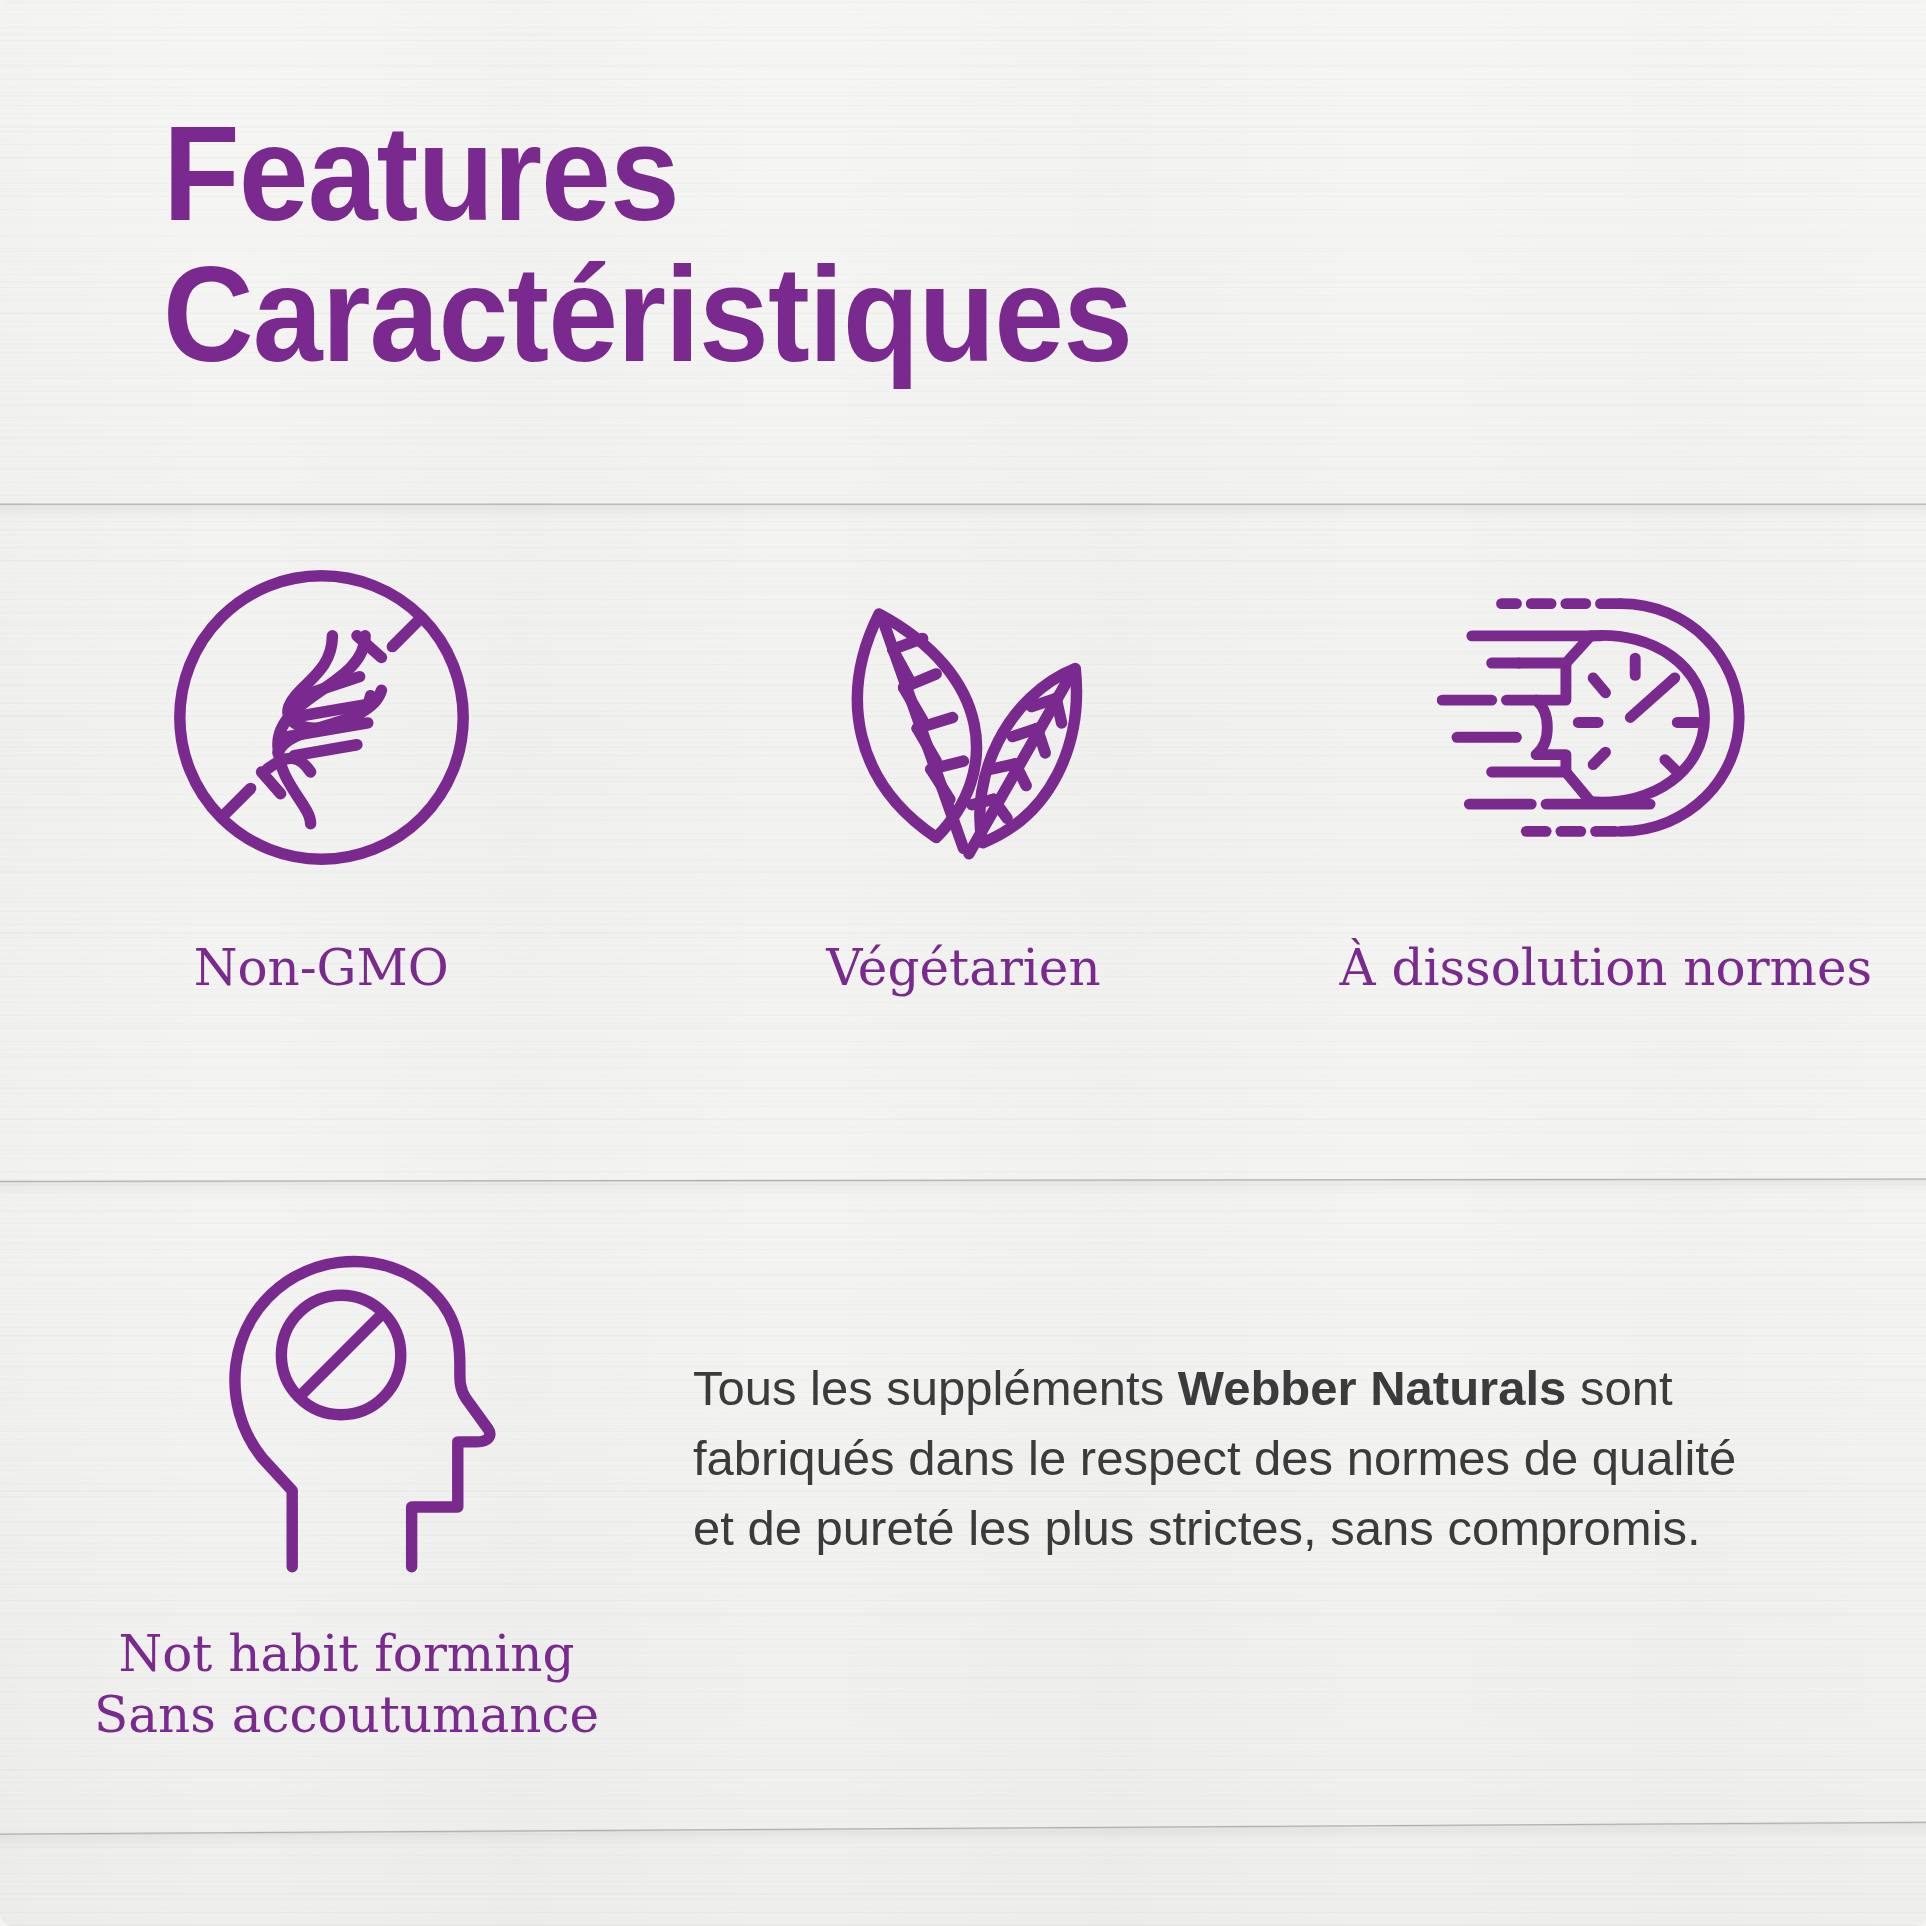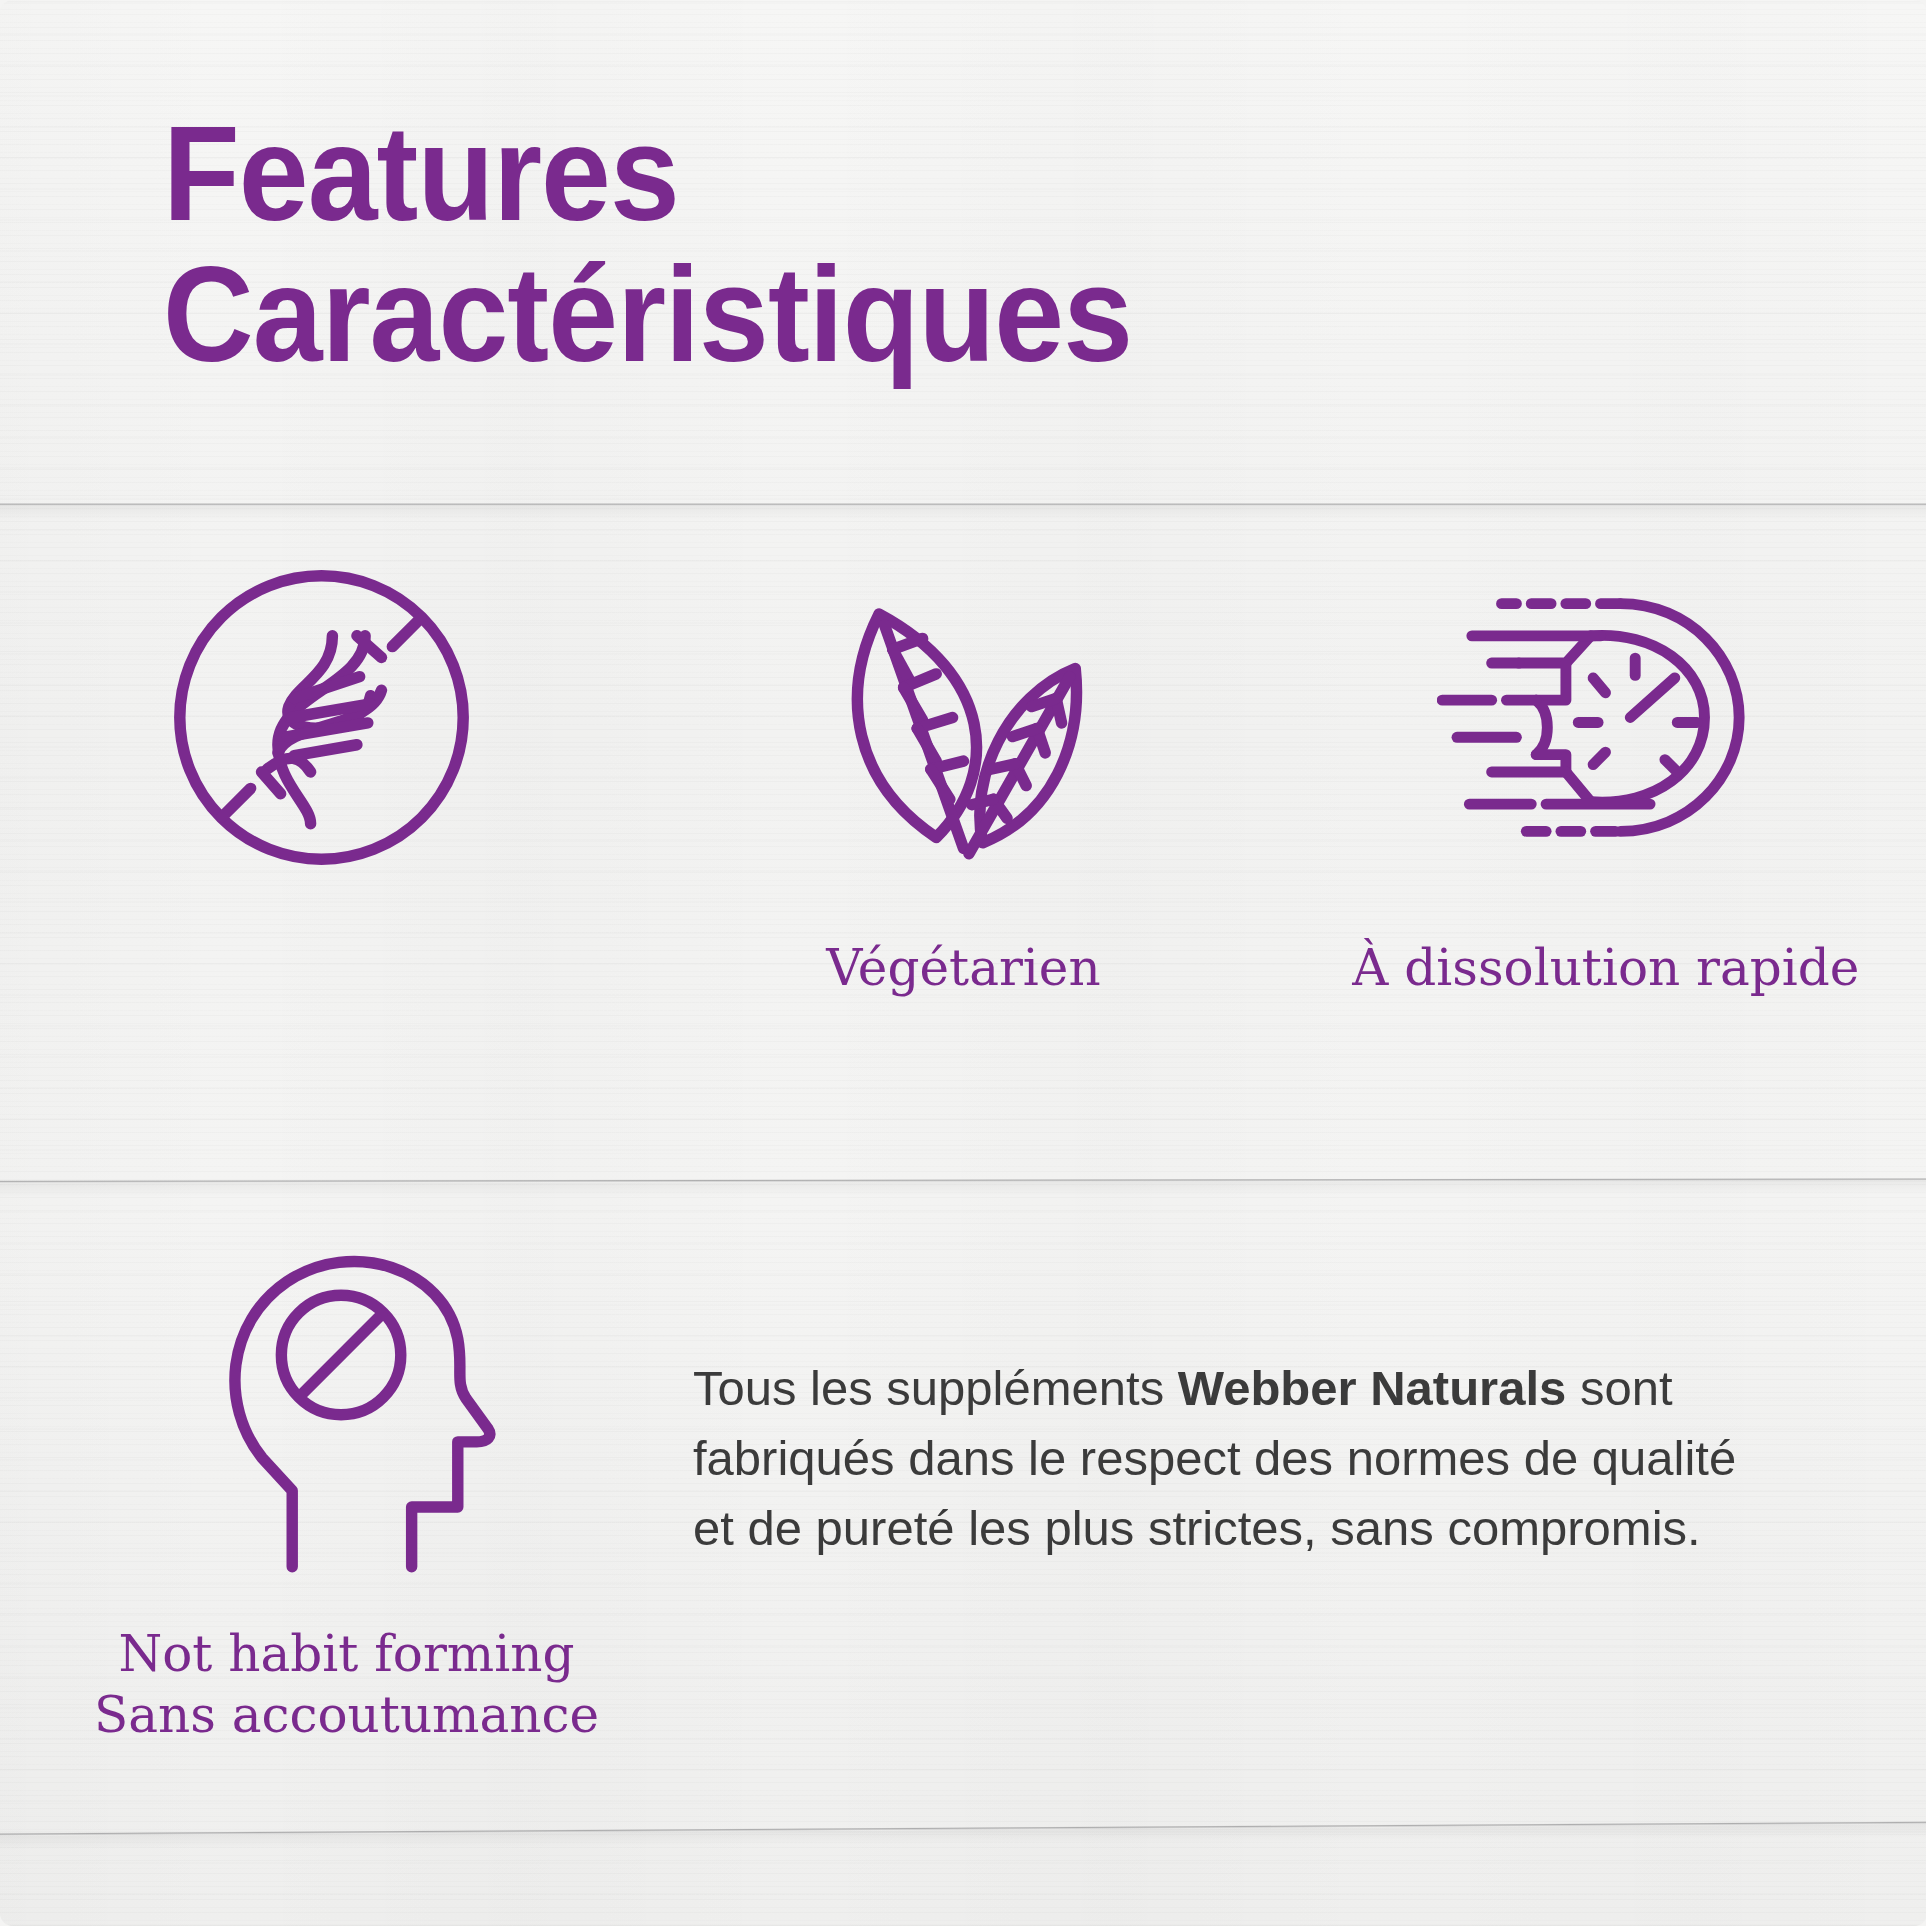--- a/index.html
+++ b/index.html
@@ -195,20 +195,21 @@
           <line x1="50" y1="53" x2="74" y2="45"></line>
           <line x1="49" y1="60" x2="78" y2="55"></line>
           <line x1="47.5" y1="67" x2="77" y2="62"></line>
           <line x1="50" y1="74" x2="73" y2="70"></line>
 
           <line x1="73" y1="30" x2="82" y2="38"></line>
           <line x1="38" y1="80" x2="45" y2="88"></line>
         </svg>
       </div>
       <div class="feature-label">
+        <div>Non-GMO</div>
       </div>
     </div>
 
     <div class="feature-col">
       <div class="feature-icon">
         <svg width="327" height="327" viewBox="0 0 120 120" fill="none" stroke="#7a2a8e" stroke-width="4.2" stroke-linecap="round" stroke-linejoin="round">
 
           <path d="M29 22 C 14 52, 20 84, 50 104 C 74 80, 70 44, 29 22 Z"></path>
           <path d="M31 26 L 60 108"></path>
           <path d="M34 35 L 45 31"></path>
@@ -272,21 +273,21 @@
 
           <line x1="80" y1="36" x2="80" y2="43"></line>
           <line x1="63" y1="44" x2="68" y2="50"></line>
           <line x1="57" y1="62" x2="65" y2="62"></line>
           <line x1="63" y1="79" x2="68" y2="74"></line>
           <line x1="97" y1="62" x2="105" y2="62"></line>
           <line x1="92" y1="77" x2="97" y2="82"></line>
         </svg>
       </div>
       <div class="feature-label">
-        <div>À dissolution rapide</div>
+        <div>À dissolution normes</div>
       </div>
     </div>
 
   </div>
 
   <div id="bottom">
 
     <div id="bottom-left">
       <div class="feature-icon">
         <svg width="327" height="342" viewBox="0 0 120 126" fill="none" stroke="#7a2a8e" stroke-width="4.2" stroke-linecap="round" stroke-linejoin="round">

